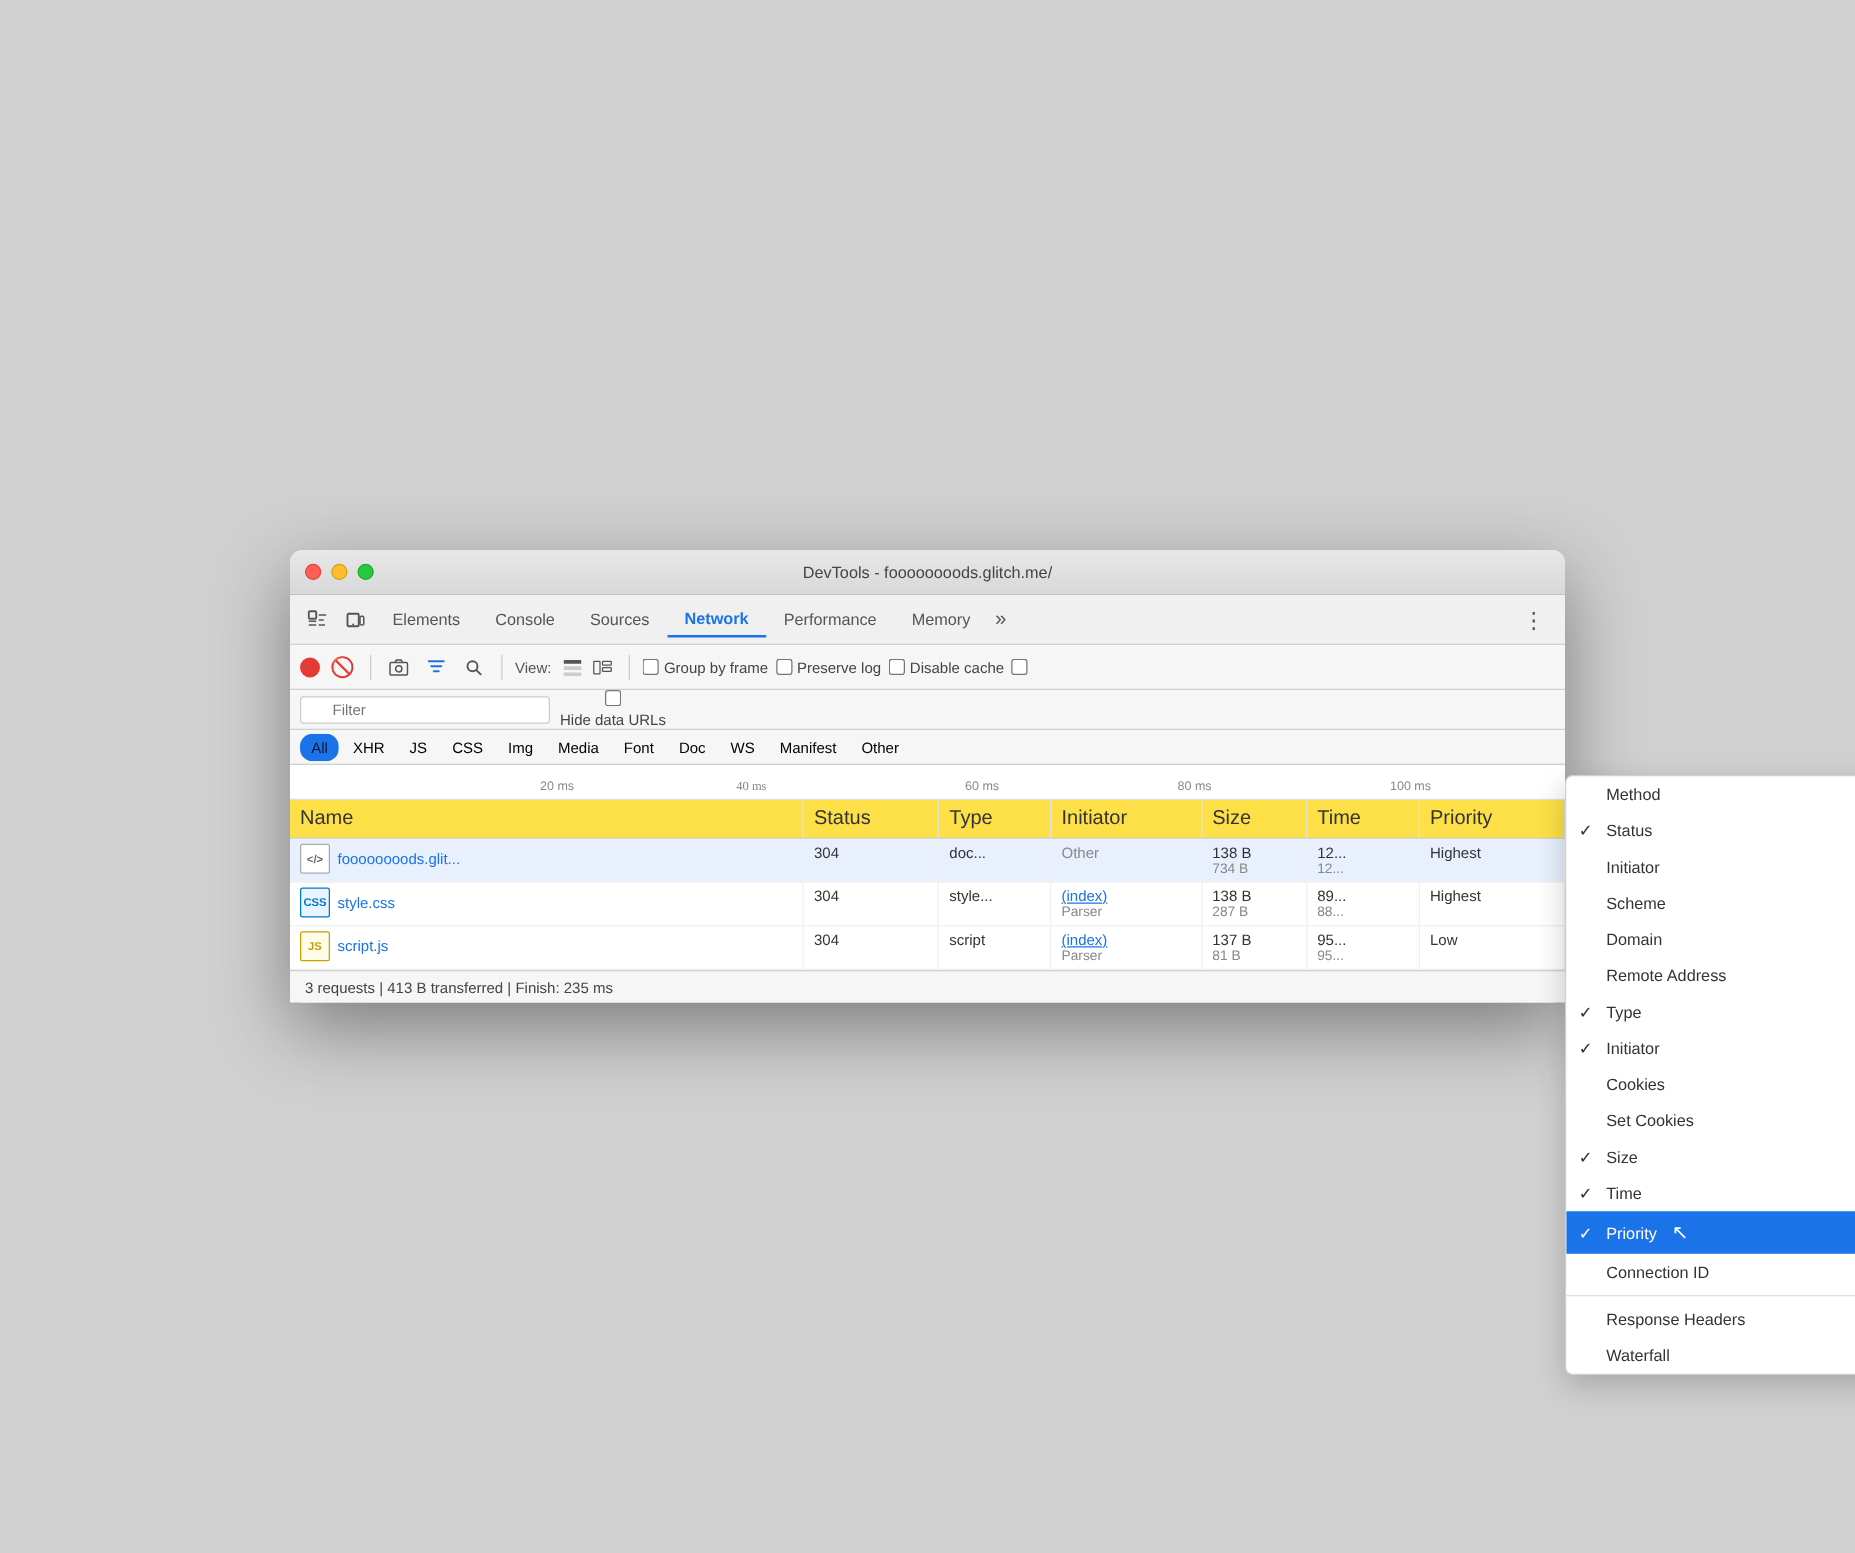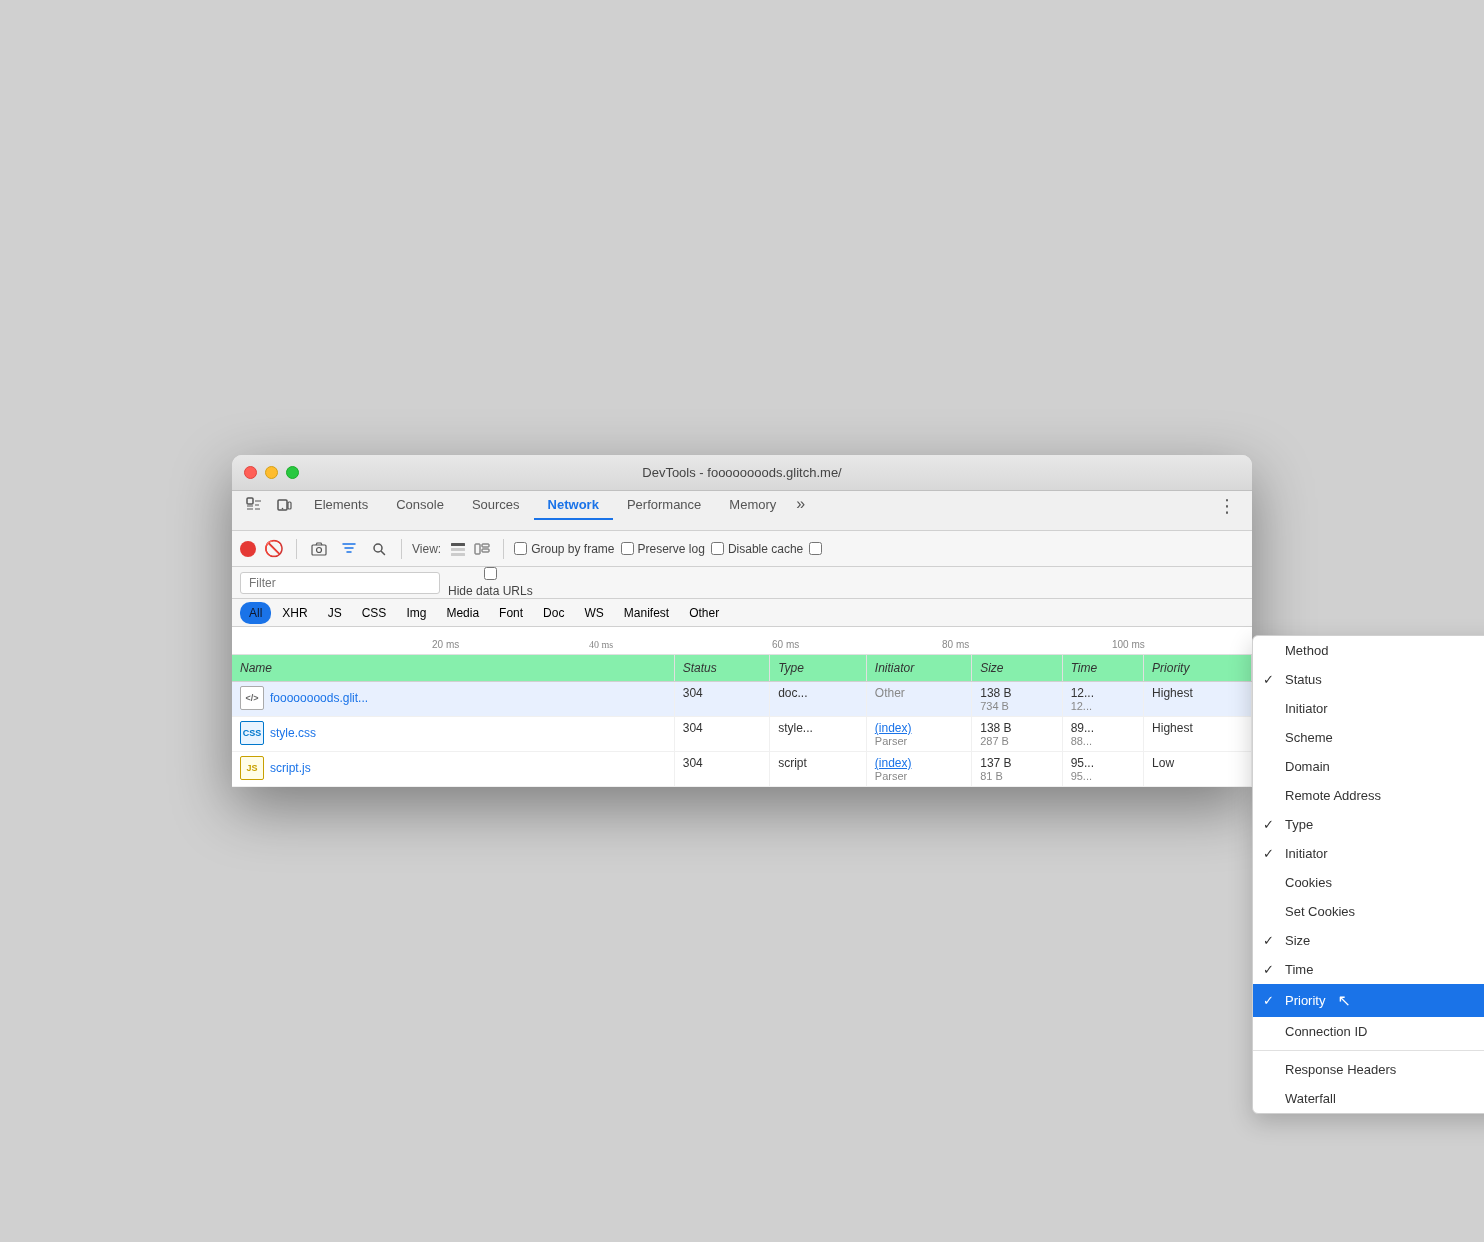--- a/index.html
+++ b/index.html
@@ -53,21 +53,21 @@
       left: 50%;
       transform: translateX(-50%);
       font-size: 13px;
       color: #444;
       font-weight: 400;
     }
 
     .tabs-bar {
       background: #f0f0f0;
       display: flex;
-      align-items: flex-start;
+      align-items: center;
       height: 40px;
       padding: 0 8px;
       border-bottom: 1px solid #d0d0d0;
       gap: 0;
     }
 
     .tab-icon-btn {
       width: 28px;
       height: 28px;
       display: flex;
@@ -186,21 +186,21 @@
       height: 32px;
       display: flex;
       align-items: center;
       padding: 0 8px;
       gap: 8px;
     }
 
     .filter-input {
       border: 1px solid #ccc;
       border-radius: 3px;
-      padding: 2px 8px;
+      padding: 2px 25px;
       font-size: 12px;
       width: 200px;
       height: 22px;
       background: white;
     }
 
     .hide-data-label {
       display: flex;
       align-items: center;
       gap: 4px;
@@ -255,31 +255,30 @@
       bottom: 4px;
     }
 
     .network-table {
       background: white;
       width: 100%;
       border-collapse: collapse;
     }
 
     .network-table th {
-      background: #86efac;
+      background: #fde047;
       border-bottom: 1px solid #d0d0d0;
       border-right: 1px solid #e0e0e0;
       padding: 6px 8px;
-      font-size: 12px;
+      font-size: 16px;
       font-weight: 500;
       color: #333;
       text-align: left;
       cursor: pointer;
       white-space: nowrap;
-      font-style: italic;
     }
 
     .network-table td {
       border-bottom: 1px solid #f0f0f0;
       border-right: 1px solid #f0f0f0;
       padding: 4px 8px;
       font-size: 12px;
       color: #333;
       white-space: nowrap;
       vertical-align: top;
@@ -567,20 +566,23 @@
             <td>script</td>
             <td><span class="initiator-link">(index)</span><span class="size-sub">Parser</span></td>
             <td>137 B<span class="size-sub">81 B</span></td>
             <td>95...<span class="time-sub">95...</span></td>
             <td>Low</td>
           </tr>
         </tbody>
     </table>
   </div>
 
+  <div class="status-bar">
+    <span>3 requests | 413 B transferred | Finish: 235 ms</span>
+  </div>
 
   <div class="context-menu" id="context-menu">
   <div class="menu-item">
         <span>Method</span>
       </div>
       <div class="menu-item">
         <span class="checkmark">✓</span>
         <span>Status</span>
       </div>
       <div class="menu-item">

